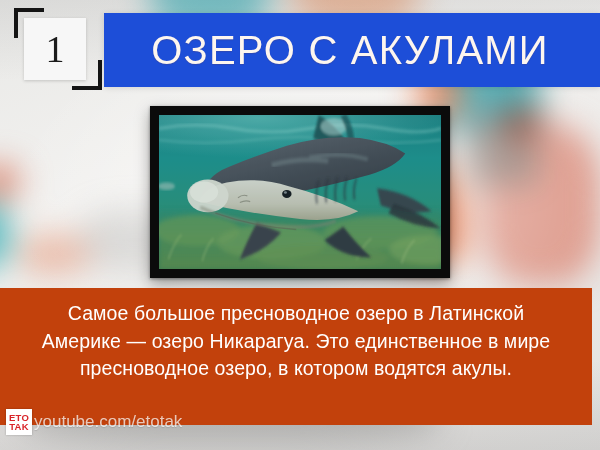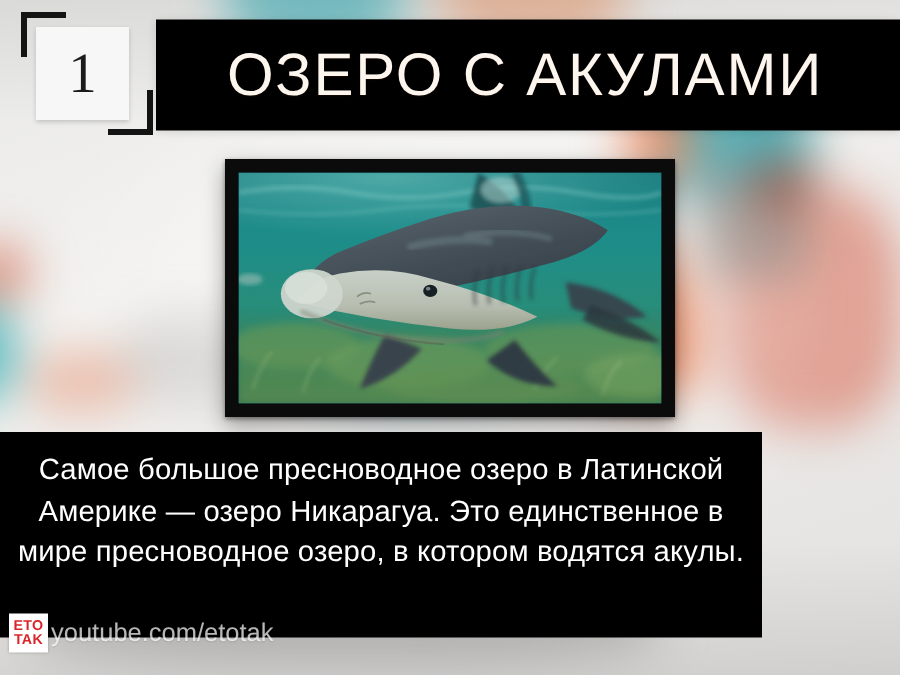--- a/index.html
+++ b/index.html
@@ -89,21 +89,21 @@
     border-bottom: 4px solid #141414;
   }
 
   
   .title-band {
     position: absolute;
     left: 104px;
     top: 13px;
     right: 0px;
     height: 74px;
-    background: #000000;
+    background: #1d4ed8;
     display: flex;
     align-items: center;
     justify-content: center;
     box-shadow: 0 1px 6px rgba(0,0,0,0.12);
   }
   .title-text {
     color: #fdf6ef;
     font-size: 40px;
     letter-spacing: 1.2px;
     font-weight: 400;
@@ -131,23 +131,23 @@
     overflow: hidden;
     background: #0d4f52;
   }
   .photo svg { display: block; width: 100%; height: 100%; }
 
   
   .caption-band {
     position: absolute;
     left: 0;
     top: 288px;
-    width: 508px;
+    width: 592px;
     height: 137px;
-    background: #000000;
+    background: #c2410c;
     display: flex;
     align-items: flex-start;
     justify-content: center;
   }
   .caption-text {
     color: #ffffff;
     font-size: 19.5px;
     line-height: 1.42;
     text-align: center;
     width: 540px;

